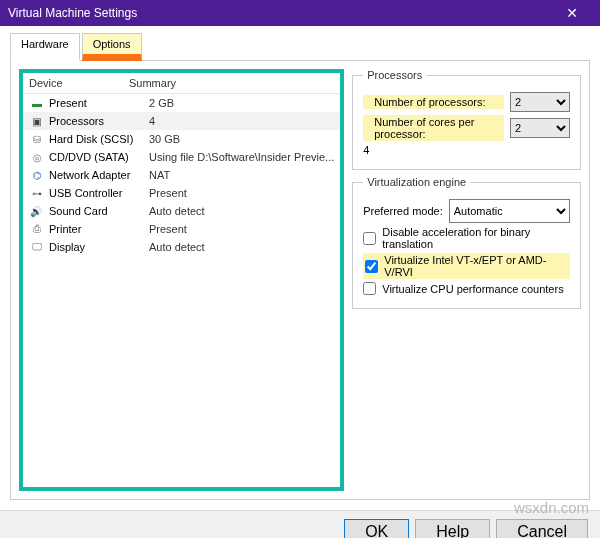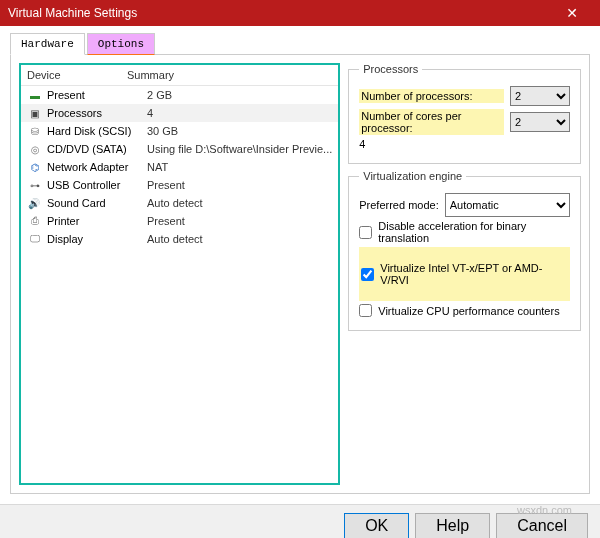--- a/index.html
+++ b/index.html
@@ -1,50 +1,50 @@
 <!DOCTYPE html>
 <html><head>
 <meta charset="utf-8">
 <style>
 * { box-sizing: border-box; font-family: "Segoe UI", Tahoma, sans-serif; font-size: 11px; }
 body { margin: 0; background: #fff; width: 600px; height: 538px; overflow: hidden; }
-.titlebar { background: #b91c1c; color: #fff; height: 26px; display: flex; align-items: center; padding: 0 8px; justify-content: space-between; }
+.titlebar { background: #4c1d95; color: #fff; height: 26px; display: flex; align-items: center; padding: 0 8px; justify-content: space-between; }
 .titlebar .title { font-size: 12px; }
 .close { width: 40px; height: 26px; display: flex; align-items: center; justify-content: center; color: #fff; font-size: 14px; }
 .tabs { display: flex; padding: 6px 10px 0 10px; border-bottom: none; }
-.tab { padding: 4px 10px; border: 1px solid #ccc; border-bottom: 1px solid #fff; background: #fff; margin-right: 2px; position: relative; top: 1px; z-index: 2; font-family: Liberation Mono, monospace; }
-.tab.inactive { background: #f0abfc; border-bottom: 1px solid #f97316; z-index: 1; }
+.tab { padding: 4px 10px; border: 1px solid #ccc; border-bottom: 1px solid #fff; background: #fff; margin-right: 2px; position: relative; top: 1px; z-index: 2; }
+.tab.inactive { background: #fef9c3; border-bottom: 7px solid #f97316; z-index: 1; }
 .tabpage { border: 1px solid #ccc; margin: 0 10px 10px 10px; padding: 8px; height: 440px; display: flex; gap: 8px; }
-.leftpane { flex: 1; border: 2px solid #14b8a6; display: flex; flex-direction: column; }
+.leftpane { flex: 1; border: 4px solid #14b8a6; display: flex; flex-direction: column; }
 .devlist { flex: 1; }
 .devhead { display: flex; border-bottom: 1px solid #e5e5e5; padding: 4px 6px; color: #333; }
 .devhead .c1 { width: 100px; }
 .row { display: flex; align-items: center; padding: 2px 6px; gap: 4px; }
 .row.sel { background: #f2f2f2; }
 .row .ico { width: 16px; height: 14px; display: inline-flex; align-items: center; justify-content: center; font-size: 10px; }
 .row .c1 { width: 96px; white-space: nowrap; overflow: hidden; text-overflow: ellipsis; }
 .row .c2 { flex: 1; white-space: nowrap; overflow: hidden; text-overflow: ellipsis; color: #333; }
 .addrem { display: flex; justify-content: center; gap: 8px; padding: 8px; }
 button.win { background: #e1e1e1; border: 1px solid #adadad; padding: 3px 14px; font-size: 11px; }
 button.win:disabled { color: #a0a0a0; }
 .rightpane { flex: 1; display: flex; flex-direction: column; gap: 6px; }
 fieldset { border: 1px solid #ccc; padding: 8px 10px 10px 10px; margin: 0; }
 legend { padding: 0 4px; color: #333; }
 .fr { display: flex; align-items: center; margin: 3px 0; gap: 6px; }
 .fr .lbl { flex: 1; }
-.hl { background: #fdf6b2; padding: 1px 2px; }
+.hl { background: #fdf6b2; padding: 1px 11px; }
 select.combo { width: 60px; border: 1px solid #7a7a7a; height: 20px; background: #e9e9e9; }
 select.wide { flex: 1; border: 1px solid #7a7a7a; height: 24px; background: #fff; }
 .cbrow { display: flex; align-items: center; gap: 6px; margin: 3px 0; }
 .cbrow input { margin: 0; }
-.cbrow.hl2 { background: #fdf6b2; padding: 15px 2px; }
+.cbrow.hl2 { background: #fdf6b2; padding: 1px 2px; }
 .footer { display: flex; justify-content: flex-end; gap: 6px; padding: 8px 12px; border-top: 1px solid #d9d9d9; background: #f0f0f0; }
 button.ft { background: #e1e1e1; border: 1px solid #adadad; padding: 3px 20px; font-size: 16px; }
 button.ft.primary { border: 1px solid #0078d7; }
-.watermark { position: absolute; bottom: 22px; right: 28px; color: #bbb; font-size: 11px; }
+.watermark { position: absolute; bottom: 22px; right: 11px; color: #bbb; font-size: 15px; }
 .shield { color: #f0a30a; font-size: 10px; margin-right: 2px; }
 </style>
 </head>
 <body>
 
 <div class="titlebar">
   <span class="title">Virtual Machine Settings</span>
   <span class="close">✕</span>
 </div>
 

